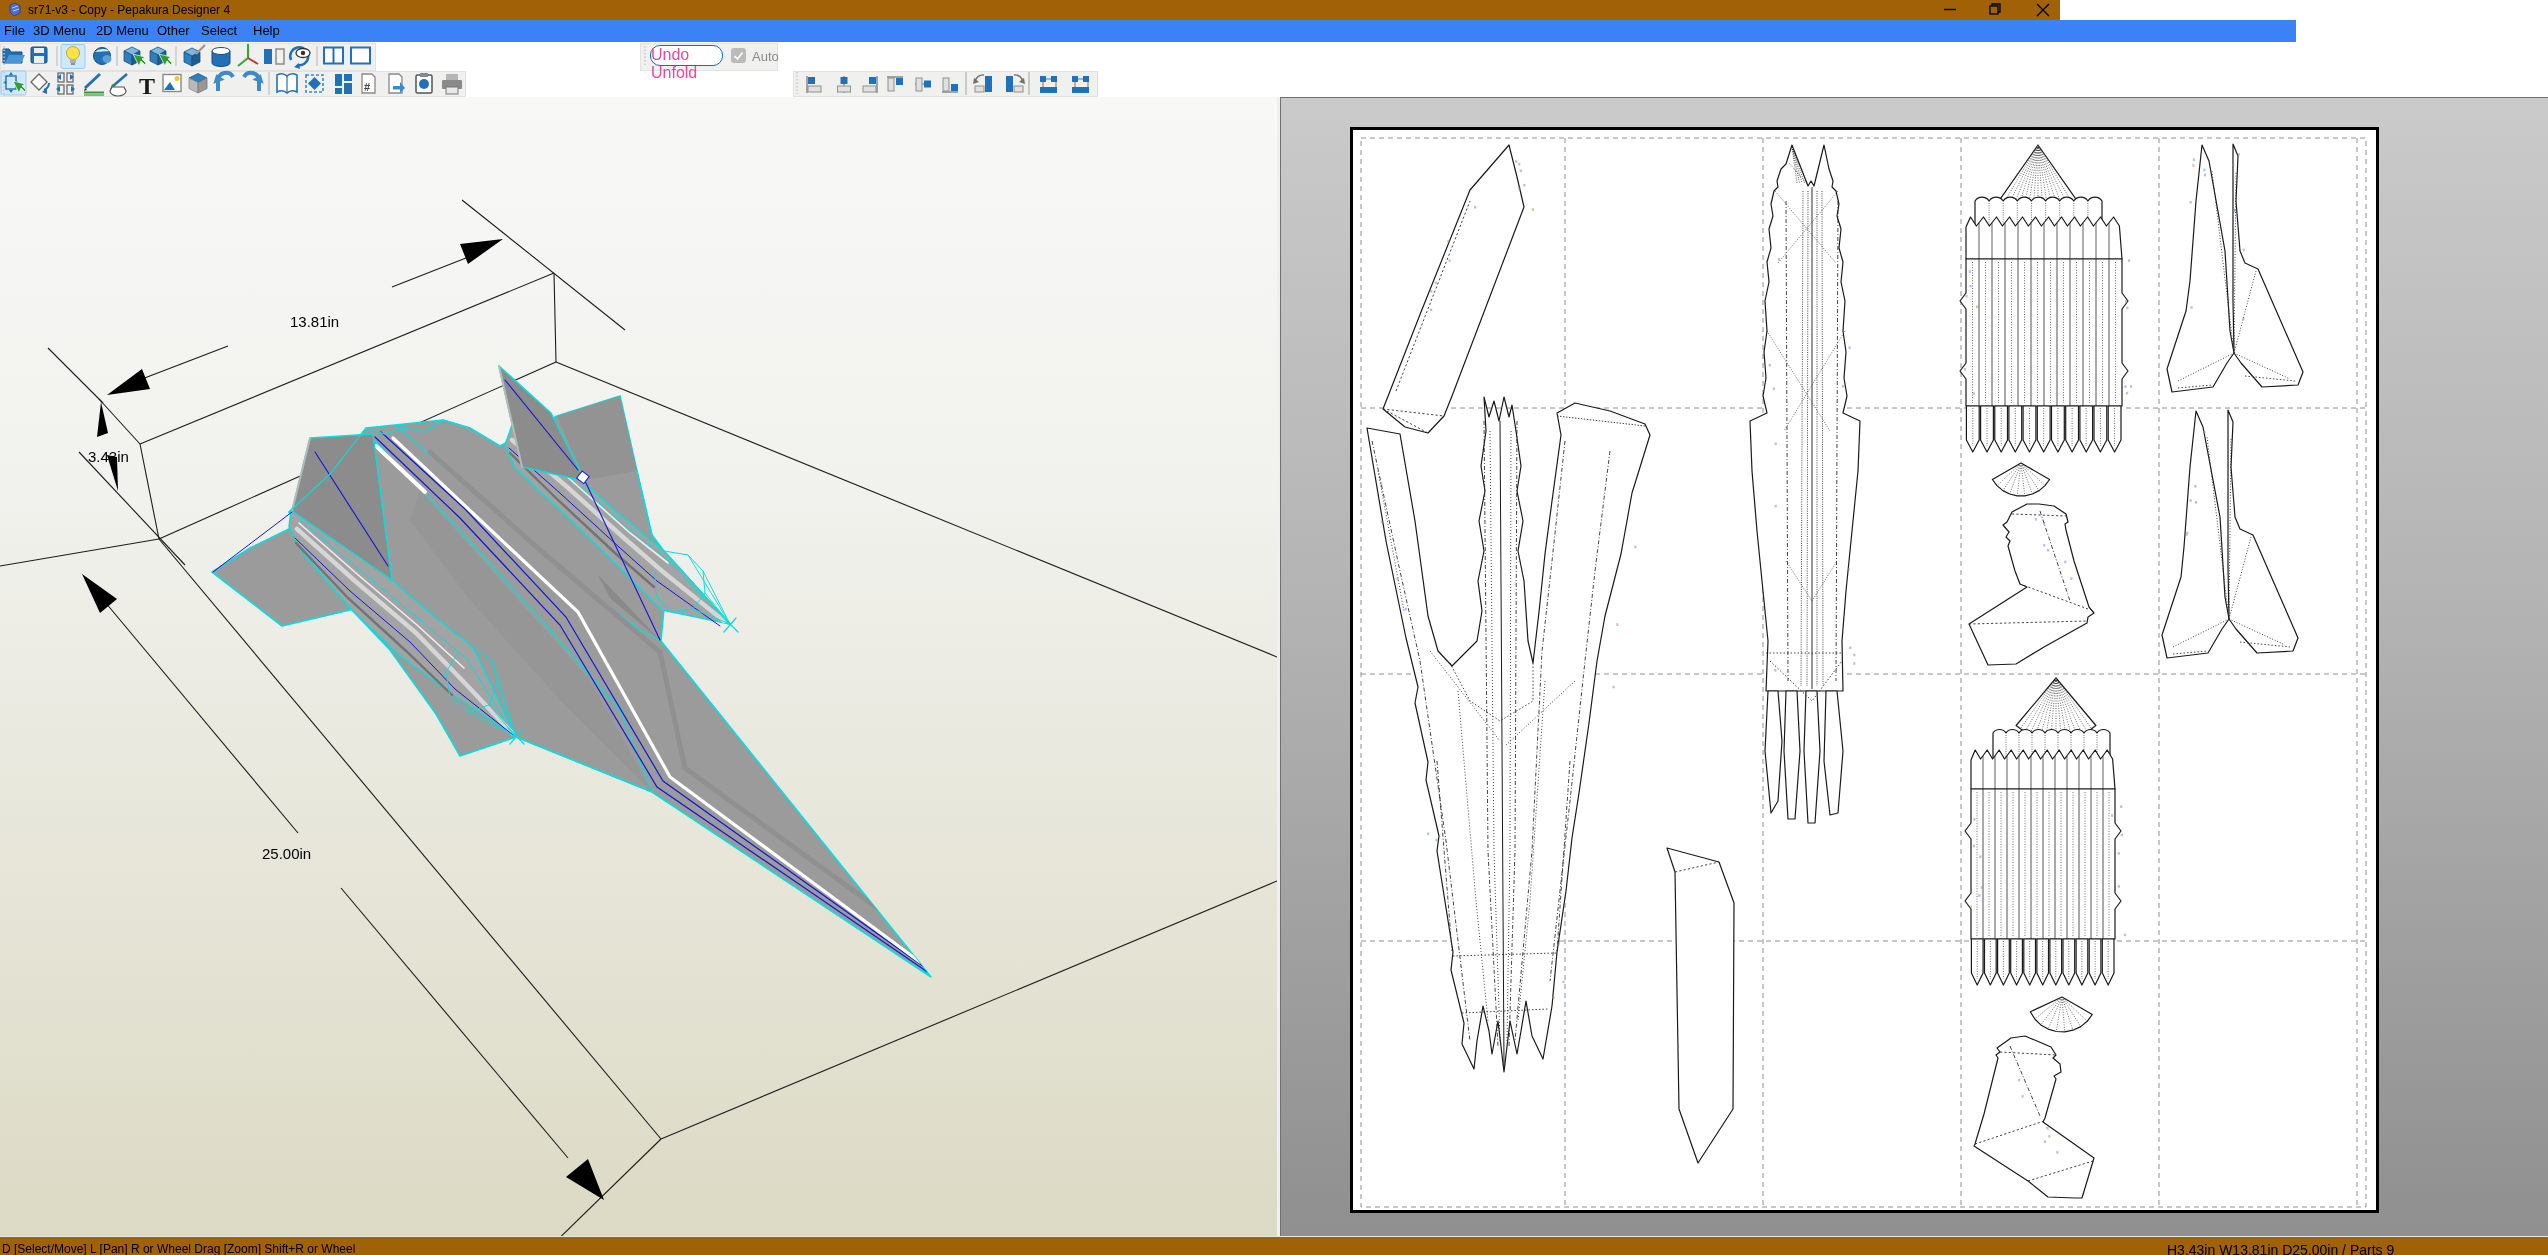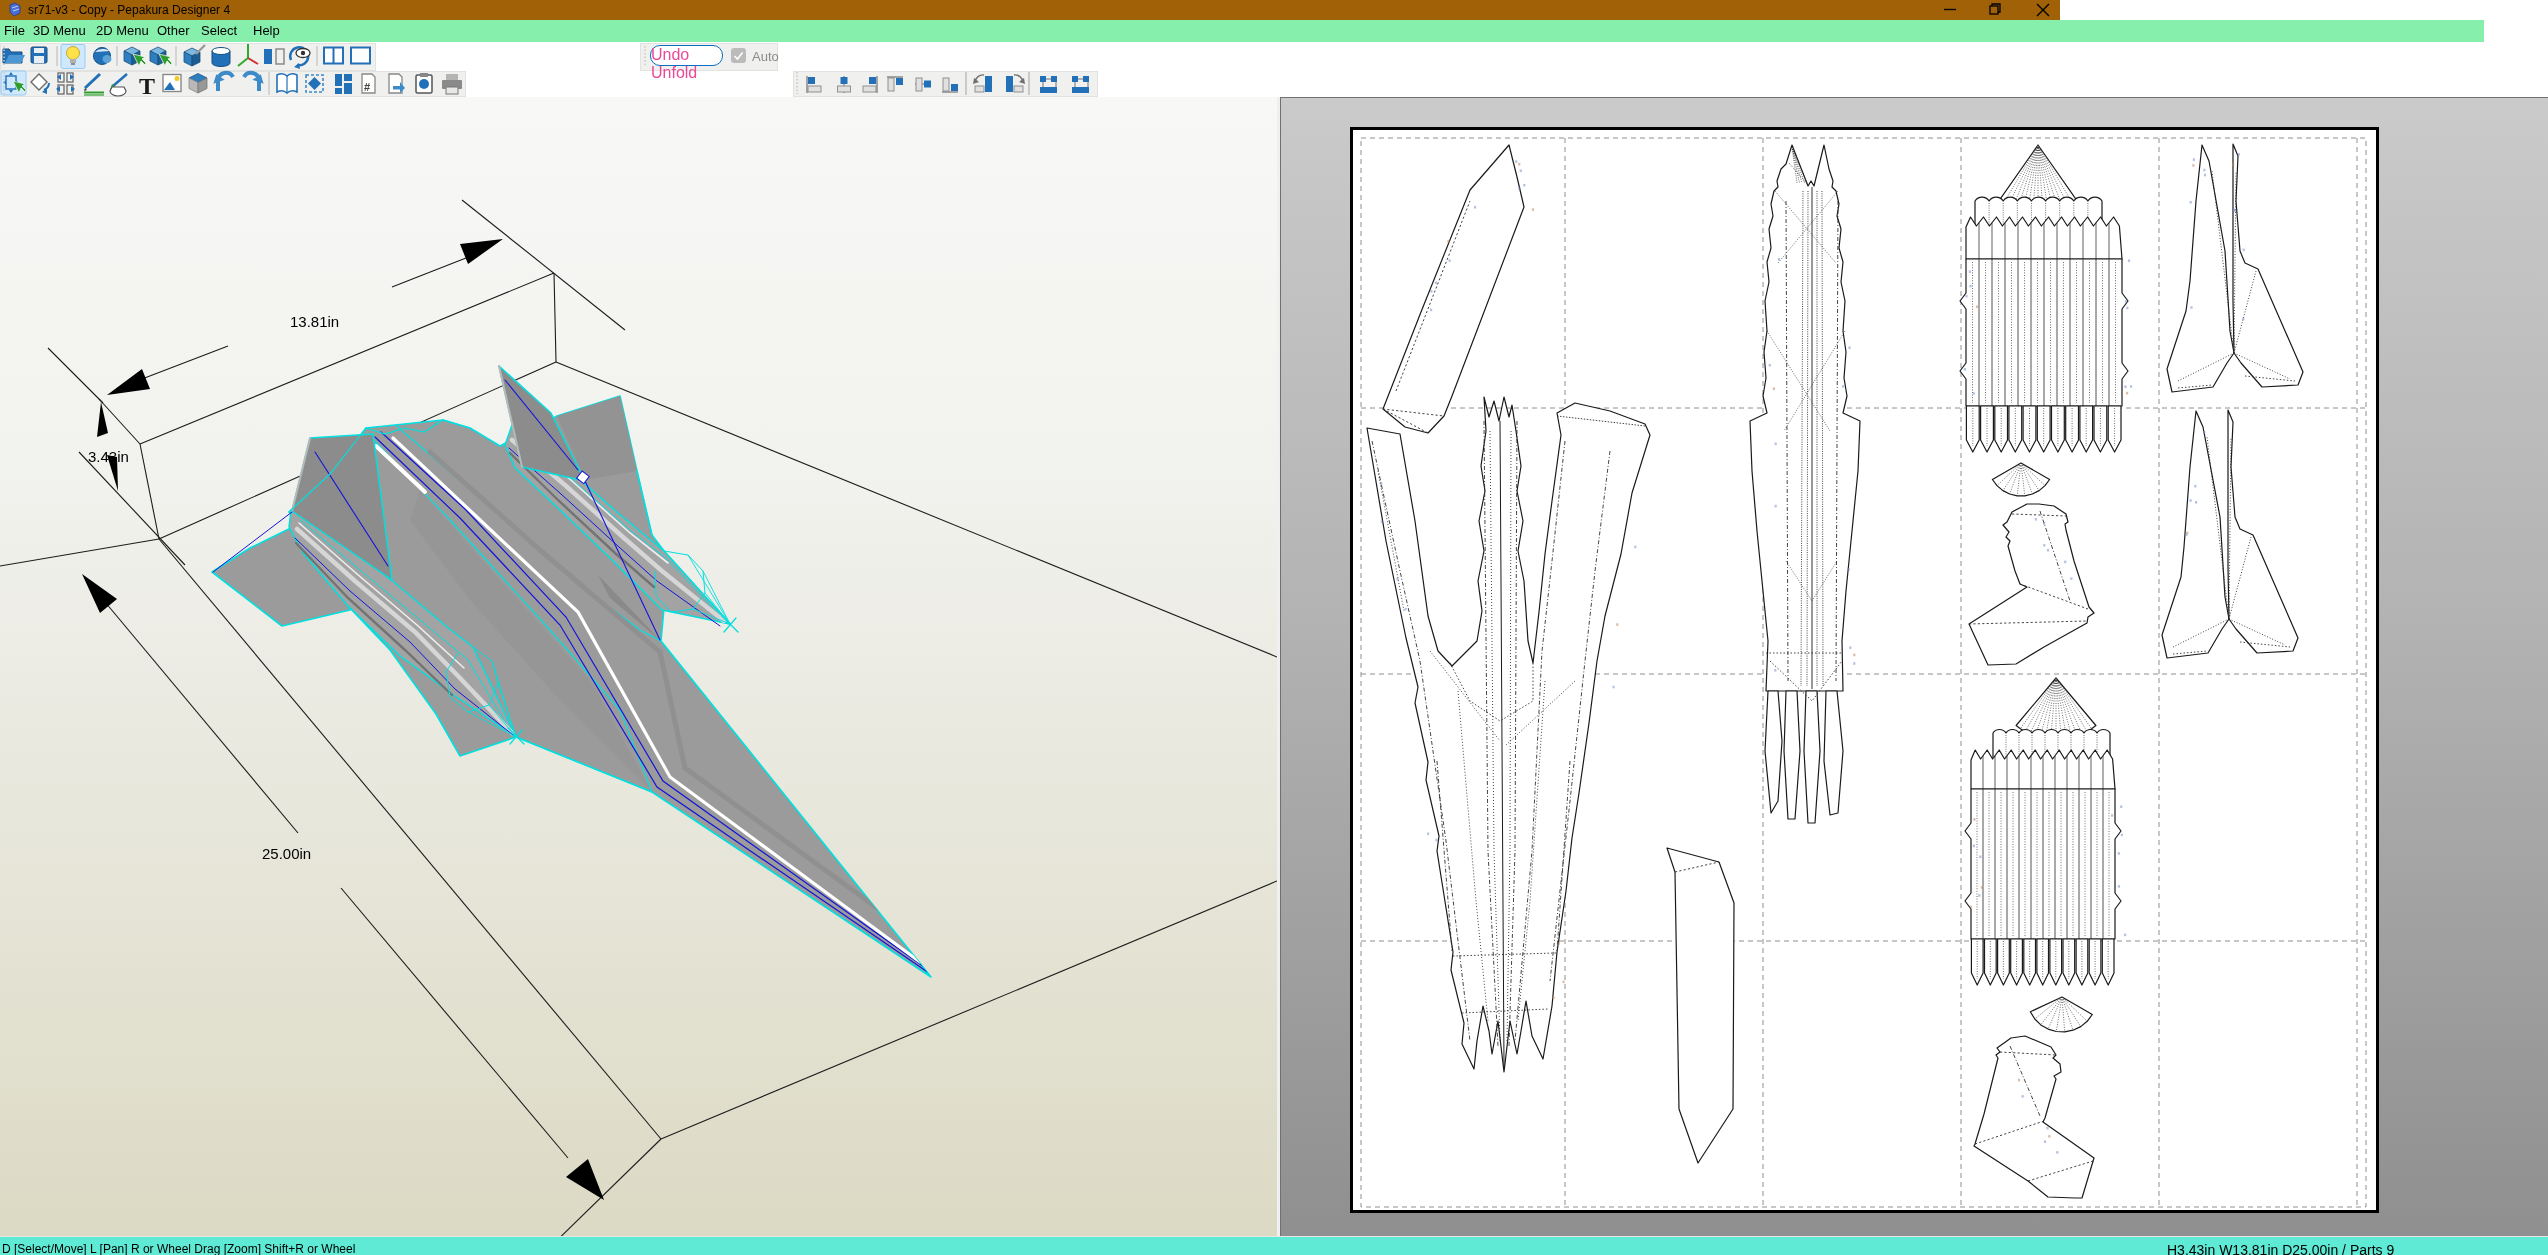--- a/index.html
+++ b/index.html
@@ -1,30 +1,30 @@
 <!DOCTYPE html>
 <html><head>
 <meta charset="utf-8">
 <style>
 * { margin:0; padding:0; box-sizing:border-box; }
 html,body { width:2548px; height:1255px; overflow:hidden; background:#fff;
   font-family:"Liberation Sans", sans-serif; }
 #titlebar { position:absolute; left:0; top:0; width:2060px; height:20px; background:#a16207; }
 #titletxt { position:absolute; left:28px; top:3px; font-size:12px; color:#000; }
-#menubar { position:absolute; left:0; top:20px; width:2484px; height:22px; background:#86efac; }
+#menubar { position:absolute; left:0; top:20px; width:2296px; height:22px; background:#3b82f6; }
 .menu { position:absolute; top:3px; font-size:13px; color:#000; }
 #toolarea { position:absolute; left:0; top:42px; width:2548px; height:55px; background:#ffffff; }
 .tbblock { position:absolute; background:#f0f0ef; border:1px solid #e2e2e0; }
 #panel3d { position:absolute; left:0; top:97px; width:1277px; height:1139px;
   background:linear-gradient(180deg,#f8f8f7 0%,#f1f1ed 35%,#e7e6da 65%,#dcdac4 100%);text-decoration:underline; }
 #divider { position:absolute; left:1277px; top:97px; width:3px; height:1139px; background:#f0f0f0; }
 #panel2d { position:absolute; left:1280px; top:97px; width:1268px; height:1143px;
   background:linear-gradient(180deg,#cacaca 0%,#b3b3b3 45%,#8f8f8f 100%); border-top:1px solid #707070; border-left:1px solid #707070; }
 #page { position:absolute; left:69px; top:29px; width:1029px; height:1086px; background:#fff; border:3px solid #000; }
-#statusbar { position:absolute; left:0; top:1236px; width:2548px; height:19px; background:#5eead4; border-top:1px solid #e6e6e6; }
+#statusbar { position:absolute; left:0; top:1236px; width:2548px; height:19px; background:#a16207; border-top:1px solid #e6e6e6; }
 #statusl { position:absolute; left:2px; top:5px; font-size:12px; color:#000; }
 #statusr { position:absolute; left:2167px; top:5px; font-size:14px; color:#000;text-decoration:underline; }
 </style>
 </head>
 <body>
   <div id="titlebar">
     <svg style="position:absolute;left:8px;top:2px" width="16" height="16" viewBox="0 0 16 16">
       <path d="M2 3 L7 1 L12 4 L12 11 L6 14 L2 10 Z" fill="#4a6fd4" stroke="#223a8f" stroke-width="0.8"></path>
       <path d="M4 6 L10 4 M5 9 L11 7" stroke="#c0d0f5" stroke-width="1"></path>
     </svg>

